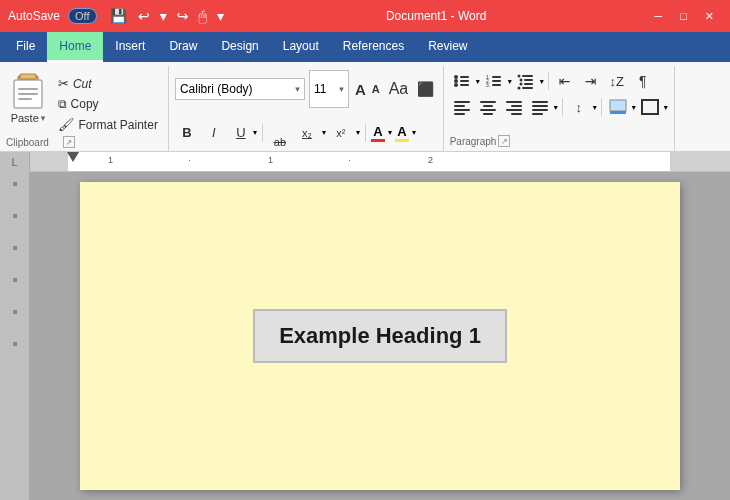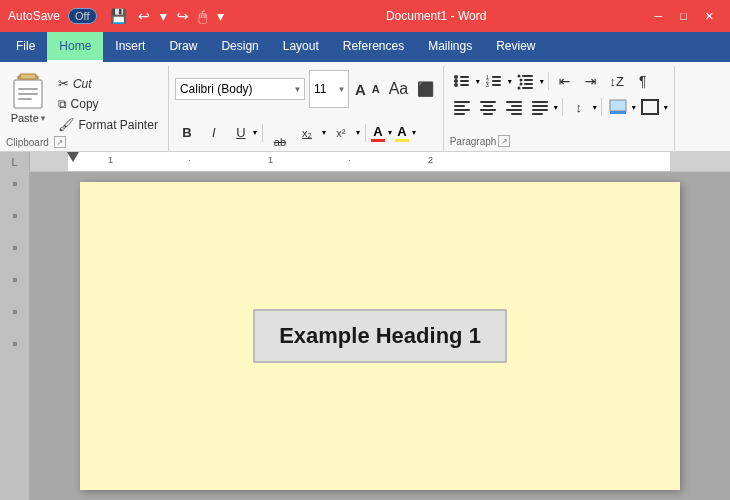--- a/index.html
+++ b/index.html
@@ -141,21 +141,21 @@
       color: #333;
       border-radius: 2px;
     }
 
     .clipboard-group-label {
       font-size: 10px;
       color: #666;
       margin-top: 2px;
       display: flex;
       align-items: center;
-      gap: 5px;
+      gap: 14px;
     }
 
     
     .font-group {
       padding: 4px 6px;
       border-right: 1px solid #d0d0d0;
       display: flex;
       flex-direction: column;
       min-width: 200px;
     }
@@ -412,21 +412,20 @@
 </div>
 
 <div class="menu-bar">
   <div class="menu-item">File</div>
   <div class="menu-item active">Home</div>
   <div class="menu-item">Insert</div>
   <div class="menu-item">Draw</div>
   <div class="menu-item">Design</div>
   <div class="menu-item">Layout</div>
   <div class="menu-item">References</div>
-  <div class="menu-item">Mailings</div>
   <div class="menu-item">Review</div>
 </div>
 
 <div class="ribbon">
 
   <div class="clipboard-group">
     <div class="clipboard-content">
       <div class="paste-btn">
         <div class="paste-icon">
 

